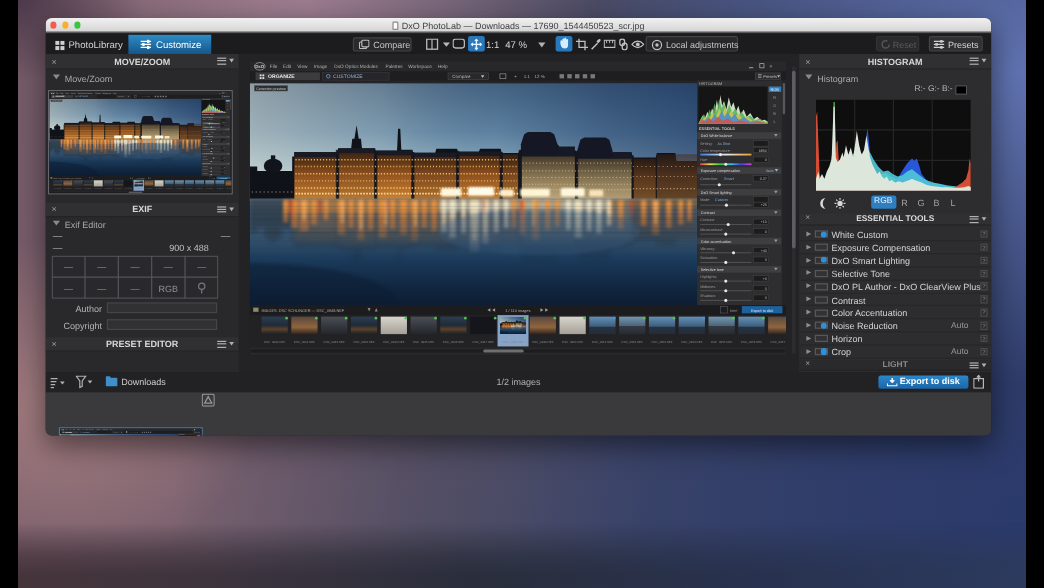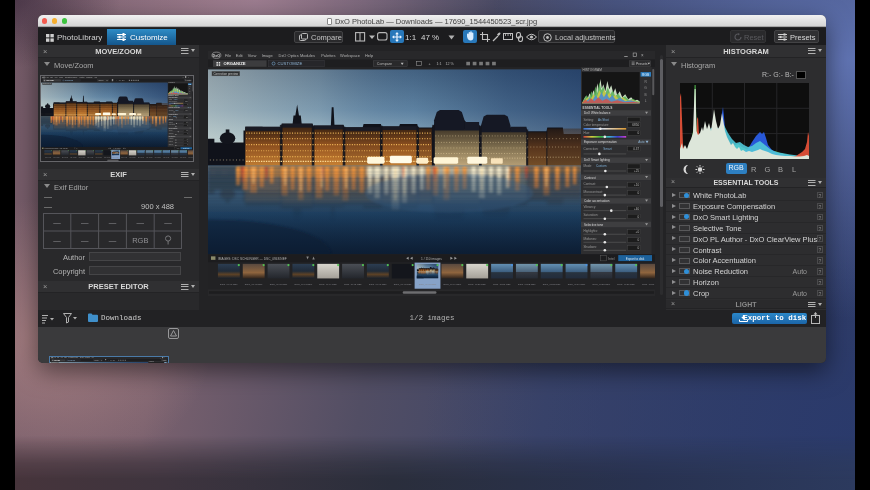--- a/index.html
+++ b/index.html
@@ -30,21 +30,21 @@
 .dot.g{left:23.6px;background:#3dc43f;}
 .ttl{position:absolute;top:0;left:0;width:100%;text-align:center;font-size:7.5px;
   line-height:13px;color:#3f3f3f;}
 .ttl .di{display:inline-block;width:5px;height:7px;border:1px solid #8a8a8a;background:#fdfdfd;
   border-radius:1px;vertical-align:-1px;margin-right:3px;}
 .tool{position:absolute;left:0;top:13px;width:100%;height:17px;background:#1c1c1e;
   color:#c8c8c8;font-size:8px;}
 .lpanel{position:absolute;left:0;top:30px;width:161px;height:264.5px;background:#29292b;overflow:hidden;}
 .canvas{position:absolute;left:161px;top:30px;width:467px;height:264.5px;background:#232325;overflow:hidden;}
 .rpanel{position:absolute;left:628px;top:30px;width:160px;height:264.5px;background:#2d2d2f;overflow:hidden;}
-.bbar{position:absolute;left:0;top:294.5px;width:100%;height:17.5px;background:#222224;font-family:Liberation Mono, monospace;}
+.bbar{position:absolute;left:0;top:294.5px;width:100%;height:17.5px;background:#222224;}
 .browser{position:absolute;left:0;top:312px;width:100%;height:135px;background:#3a3a3c;}
 .hdr{position:absolute;left:0;width:100%;height:12px;background:#303032;
   border-bottom:1px solid #232325;color:#d8d8d8;font-size:7.5px;font-weight:bold;
   text-align:center;line-height:12px;}
 .hdr .x{position:absolute;left:5px;top:0;color:#999;font-weight:normal;}
 .hdr .mn{position:absolute;right:4px;top:3.2px;width:14px;height:6px;}
 .hdr .mn::before{content:"";position:absolute;left:0;top:0;width:7.5px;height:5.6px;
  background:linear-gradient(#b0b0b0,#b0b0b0) 0 0/7.5px 1.1px no-repeat,
  linear-gradient(#b0b0b0,#b0b0b0) 0 2.2px/7.5px 1.1px no-repeat,
  linear-gradient(#b0b0b0,#b0b0b0) 0 4.4px/7.5px 1.1px no-repeat;}
@@ -842,21 +842,21 @@
     <div class="abs" style="left:98.5px;top:119.5px;color:#a2a2a2;font-size:7.5px;">G</div>
     <div class="abs" style="left:112px;top:119.5px;color:#a2a2a2;font-size:7.5px;">B</div>
     <div class="abs" style="left:126px;top:119.5px;color:#a2a2a2;font-size:7.5px;">L</div>
     <div class="hdr" style="top:133px;height:9.5px;line-height:9.5px;font-size:7px;"><span class="x" style="top:-1px">×</span>ESSENTIAL TOOLS<span class="mn" style="top:2.2px"></span></div>
     <div id="tools">
         <div class="abs" style="left:0;top:145.2px;width:160px;height:10.9px;border-bottom:1px solid #272729;">
           <div style="position:absolute;left:6px;top:2.7px;width:0;height:0;border-top:2.8px solid transparent;border-bottom:2.8px solid transparent;border-left:4.5px solid #8e8e90;"></div>
           <div style="position:absolute;left:13px;top:2.2px;width:10.5px;height:6px;border:1px solid #58585a;background:#323234;">
             <div style="position:absolute;right:-0.5px;top:-0.8px;width:5.2px;height:5.2px;border-radius:50%;background:#2f8fd8;"></div>
           </div>
-          <div style="position:absolute;left:27px;top:1px;color:#d4d4d4;font-size:7.5px;white-space:nowrap;">White PhotoLab</div>
+          <div style="position:absolute;left:27px;top:1px;color:#d4d4d4;font-size:7.5px;white-space:nowrap;">White Custom</div>
           <div style="position:absolute;right:3px;top:1.8px;width:6px;height:6.5px;border:1px solid #4a4a4c;color:#8a8a8a;font-size:5px;text-align:center;line-height:6px;">?</div>
         </div>
         <div class="abs" style="left:0;top:156.1px;width:160px;height:10.9px;border-bottom:1px solid #272729;">
           <div style="position:absolute;left:6px;top:2.7px;width:0;height:0;border-top:2.8px solid transparent;border-bottom:2.8px solid transparent;border-left:4.5px solid #8e8e90;"></div>
           <div style="position:absolute;left:13px;top:2.2px;width:10.5px;height:6px;border:1px solid #58585a;background:#323234;"></div>
           <div style="position:absolute;left:27px;top:1px;color:#d4d4d4;font-size:7.5px;white-space:nowrap;">Exposure Compensation</div>
           <div style="position:absolute;right:3px;top:1.8px;width:6px;height:6.5px;border:1px solid #4a4a4c;color:#8a8a8a;font-size:5px;text-align:center;line-height:6px;">?</div>
         </div>
         <div class="abs" style="left:0;top:166.9px;width:160px;height:10.9px;border-bottom:1px solid #272729;">
           <div style="position:absolute;left:6px;top:2.7px;width:0;height:0;border-top:2.8px solid transparent;border-bottom:2.8px solid transparent;border-left:4.5px solid #8e8e90;"></div>

